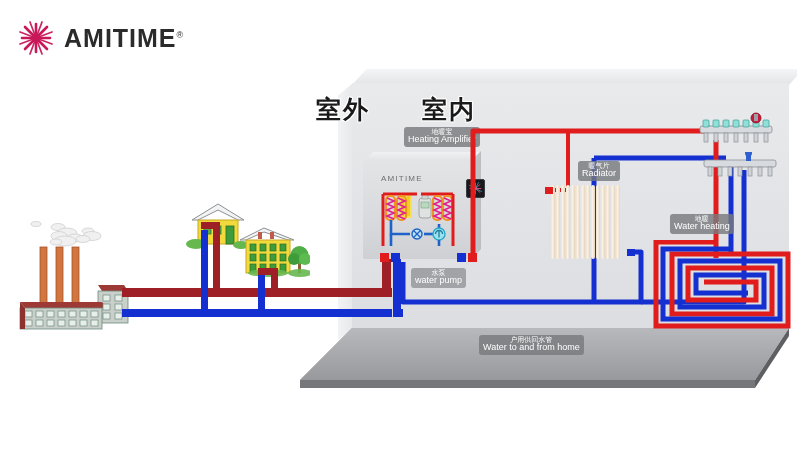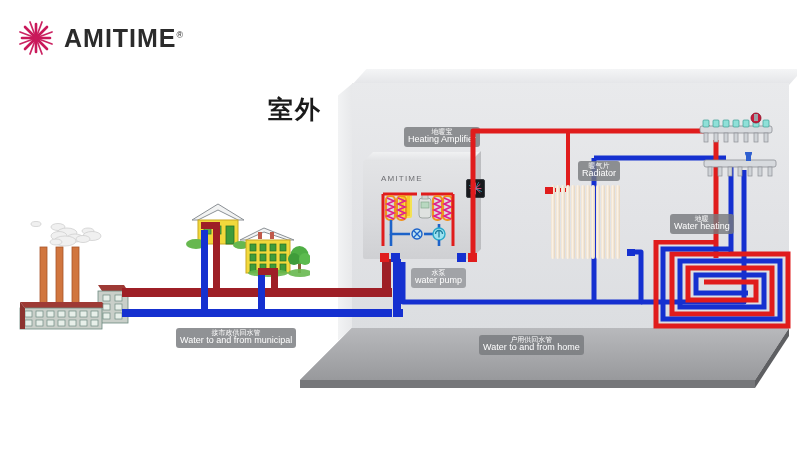--- a/index.html
+++ b/index.html
@@ -16,21 +16,21 @@
   .roomWall{position:absolute;background:linear-gradient(180deg,#e9eaec 0%,#e2e3e6 55%,#dcdee1 100%);}
   #roomBack{left:352px;top:83px;width:437px;height:245px;}
   #roomTopFace{position:absolute;left:352px;top:69px;width:437px;height:16px;
      background:linear-gradient(180deg,#f4f5f6,#e3e4e7);transform:skewX(-42deg);transform-origin:bottom left;}
   #roomLeftFace{position:absolute;left:338px;top:83px;width:15px;height:245px;
      background:linear-gradient(90deg,#f2f3f4,#e7e8ea);transform:skewY(-40deg);transform-origin:top right;}
 
   
   .bigLabel{position:absolute;font-size:25px;font-weight:bold;color:#1a1a1a;
      -webkit-text-stroke:0px;letter-spacing:2px;
-     text-shadow:1px 1px 0 #fff,-1px -1px 0 #fff,1px -1px 0 #fff,-1px 1px 0 #fff;}
+     text-shadow:1px 1px 0 #fff,-1px -1px 0 #fff,1px -1px 0 #fff,-1px 1px 0 #fff;margin-left:48px;}
   .tag{position:absolute;background:rgba(120,122,126,0.82);color:#fff;border-radius:3px;
      text-align:center;line-height:1.05;padding:1px 4px 2px;white-space:nowrap;}
   .tag .cn{display:block;font-size:7px;}
   .tag .en{display:block;font-size:9px;}
   .tagLight{background:rgba(145,147,151,0.80);}
 
   
   .pipe{position:absolute;}
   .red{background:#e01c1c;}
   .blue{background:#1530d0;}
@@ -94,20 +94,21 @@
     <polygon points="300,380 755,380 755,388 300,388" fill="#76777a"></polygon>
     <polygon points="755,380 789,328 789,336 755,388" fill="#5e5f62"></polygon>
     <linearGradient id="fg" x1="0" y1="0" x2="0" y2="1">
       <stop offset="0" stop-color="#b8b9bc"></stop>
         <stop offset="1" stop-color="#98999c"></stop>
     </linearGradient>
     <polygon points="352,328 789,328 755,380 300,380" fill="url(#fg)"></polygon>
   </svg>
 
   <div class="bigLabel" style="left:268px;top:93px;">室外</div>
+  <div class="bigLabel" style="left:374px;top:93px;">室内</div>
 
   <svg style="position:absolute;left:12px;top:205px;width:135px;height:125px;">
 
     <g fill="#f0f0f0" stroke="#cfcfcf" stroke-width="0.8">
       <ellipse cx="46" cy="22" rx="7" ry="3.5"></ellipse>
       <ellipse cx="55" cy="28" rx="10" ry="5"></ellipse>
         <ellipse cx="47" cy="31" rx="8" ry="4.5"></ellipse>
       <ellipse cx="63" cy="33" rx="8" ry="4"></ellipse>
         <ellipse cx="53" cy="36" rx="11" ry="5"></ellipse>
       <ellipse cx="44" cy="37" rx="6" ry="3"></ellipse>
@@ -385,22 +386,18 @@
     <span class="cn">地暖</span>
     <span class="en">Water heating</span>
   </div>
   <svg style="position:absolute;left:650px;top:240px;width:145px;height:92px;">
 
     <polyline points="66,2 6,2 6,86 138,86 138,14 22,14 22,74 122,74 122,28 38,28 38,60 106,60 106,42 54,42" fill="none" stroke="#e01c1c" stroke-width="5" stroke-linejoin="miter"></polyline>
 
     <polyline points="80,9 13,9 13,79 130,79 130,21 30,21 30,67 114,67 114,35 46,35 46,53 98,53" fill="none" stroke="#1530d0" stroke-width="5" stroke-linejoin="miter"></polyline>
   </svg>
 
-  <div class="tag" style="left:176px;top:328px;">
-    <span class="cn">接市政供回水管</span>
-    <span class="en">Water to and from municipal</span>
-  </div>
   <div class="tag" style="left:450px;top:335px;margin-left:29px;">
     <span class="cn">户用供回水管</span>
     <span class="en">Water to and from home</span>
   </div>
 
 </div>
 
 </body></html>

